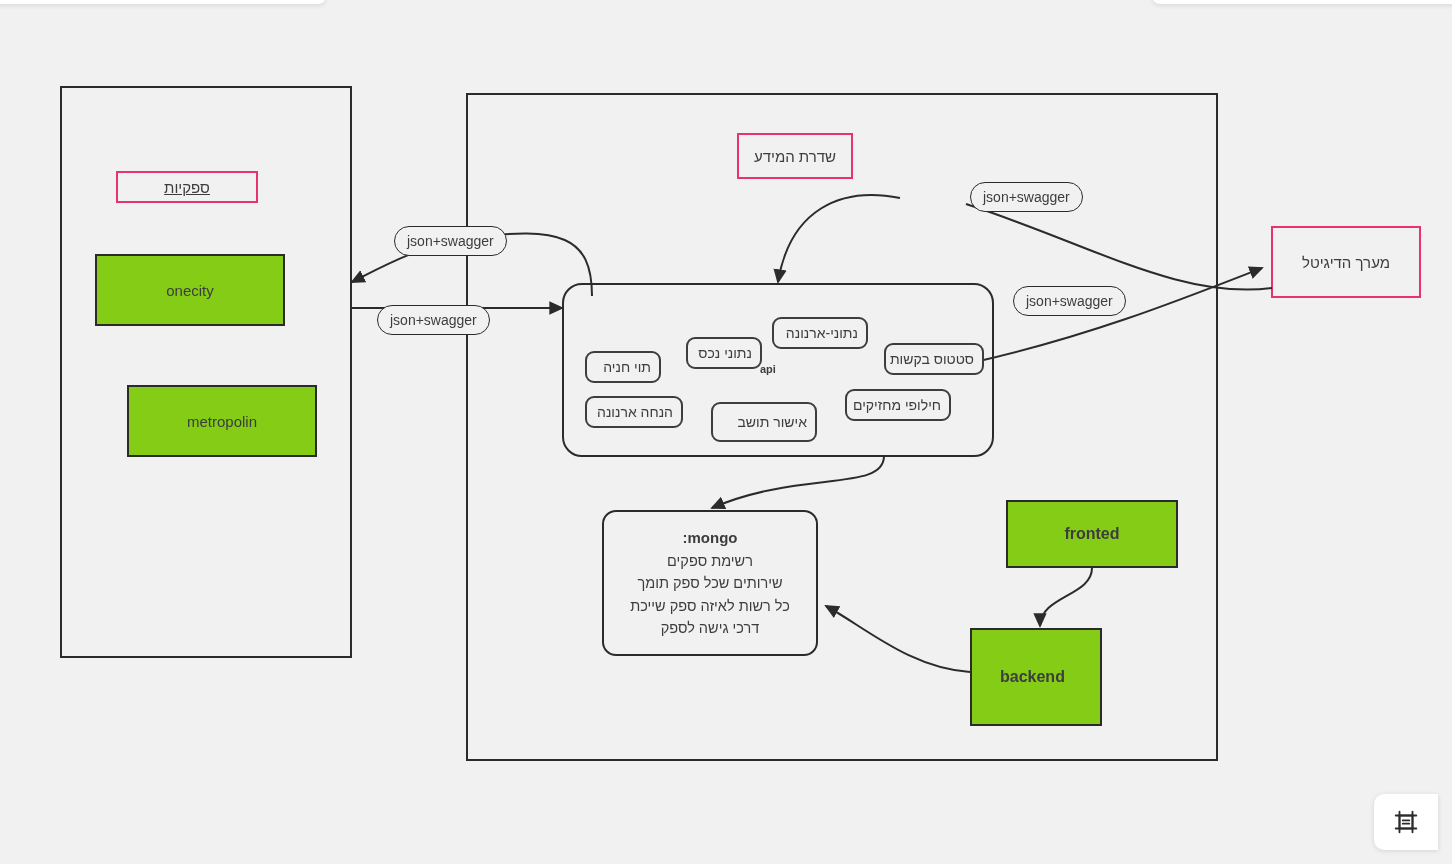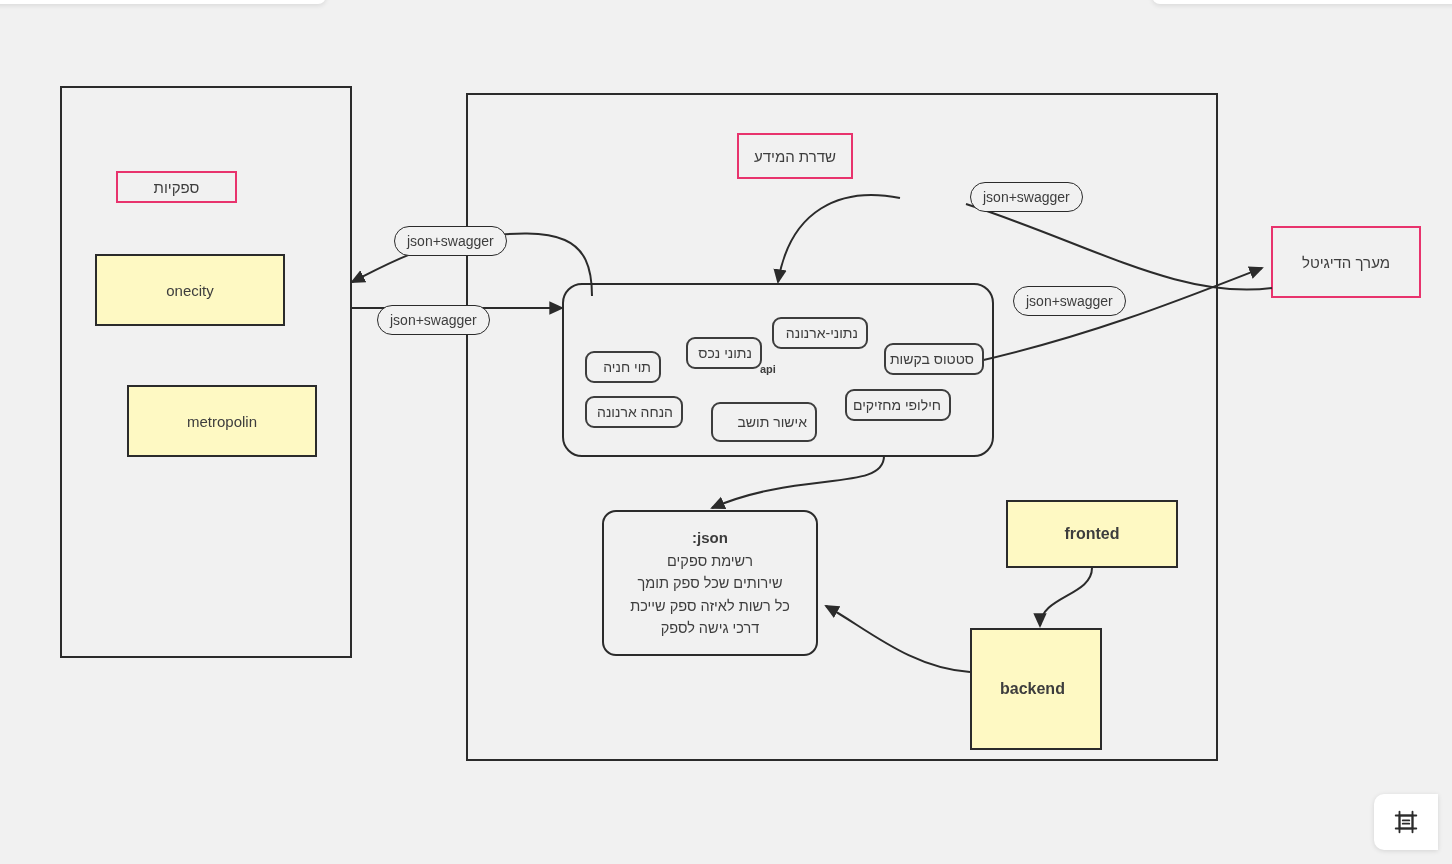--- a/index.html
+++ b/index.html
@@ -19,21 +19,21 @@
     position:absolute;top:-14px;height:18px;background:#ffffff;
     border-radius:8px;box-shadow:0 2px 5px rgba(0,0,0,.09);
   }
   #panel-left{left:-10px;width:336px;}
   #panel-right{left:1152px;width:312px;}
 
   .node{position:absolute;box-sizing:border-box;display:flex;align-items:center;
         justify-content:center;text-align:center;}
 
   
-  .rect{border:2px solid #2b2b2b;background:#fef9c3;font-size:15px;}
+  .rect{border:2px solid #2b2b2b;background:#84cc16;font-size:15px;}
   .rect.bold{font-weight:bold;font-size:16px;}
   .pink{border:2px solid #e8336d;background:#f1f1f1;font-size:15px;}
 
   
   .group{border:2px solid #2b2b2b;background:transparent;}
 
   
   .rounded-box{border:2px solid #2b2b2b;border-radius:20px;background:#f1f1f1;}
 
   
@@ -113,21 +113,21 @@
 
     
     <path d="M 1092 568 C 1092 596 1040 596 1040 626" fill="none" stroke="#2b2b2b" stroke-width="2" marker-end="url(#arrow)"></path>
 
     
     <path d="M 970 672 C 910 668 866 628 826 606" fill="none" stroke="#2b2b2b" stroke-width="2" marker-end="url(#arrow)"></path>
   </svg>
 
   <div class="node group" style="left:60px;top:86px;width:292px;height:572px;"></div>
 
-  <div class="node pink rtl" style="left:116px;top:171px;width:121px;height:32px;">
+  <div class="node pink rtl" style="left:116px;top:171px;width:142px;height:32px;text-decoration:underline;">
     <span>ספקיות</span>
   </div>
 
   <div class="node rect" style="left:95px;top:254px;width:190px;height:72px;">
     <span>onecity</span>
   </div>
 
   <div class="node rect" style="left:95px;top:385px;width:190px;height:72px;margin-left:32px;">
     <span>metropolin</span>
   </div>
@@ -165,32 +165,32 @@
 
   <div class="chip" style="left:711px;top:402px;width:106px;height:40px;z-index:5;">
     <span>אישור תושב</span>
   </div>
 
   <div class="chip" style="left:845px;top:389px;width:106px;height:32px;z-index:5;">
     <span>חילופי מחזיקים</span>
   </div>
 
   <div class="mongo" style="left:602px;top:510px;width:216px;height:146px;">
-    <div class="ttl">json:</div>
+    <div class="ttl">mongo:</div>
     <div>רשימת ספקים</div>
     <div>שירותים שכל ספק תומך</div>
     <div>כל רשות לאיזה ספק שייכת</div>
     <div>דרכי גישה לספק</div>
   </div>
 
   <div class="node rect bold" style="left:1006px;top:500px;width:172px;height:68px;">
     <span>fronted</span>
   </div>
 
-  <div class="node rect bold left-align" style="left:970px;top:628px;width:132px;height:122px;">
+  <div class="node rect bold left-align" style="left:970px;top:628px;width:132px;height:98px;">
     <span>backend</span>
   </div>
 
   <div class="node pink rtl" style="left:1271px;top:226px;width:150px;height:72px;">
     <span>מערך הדיגיטל</span>
   </div>
 
   <div class="edge-label" style="left:394px;top:226px;">
     <span>json+swagger</span>
   </div>

